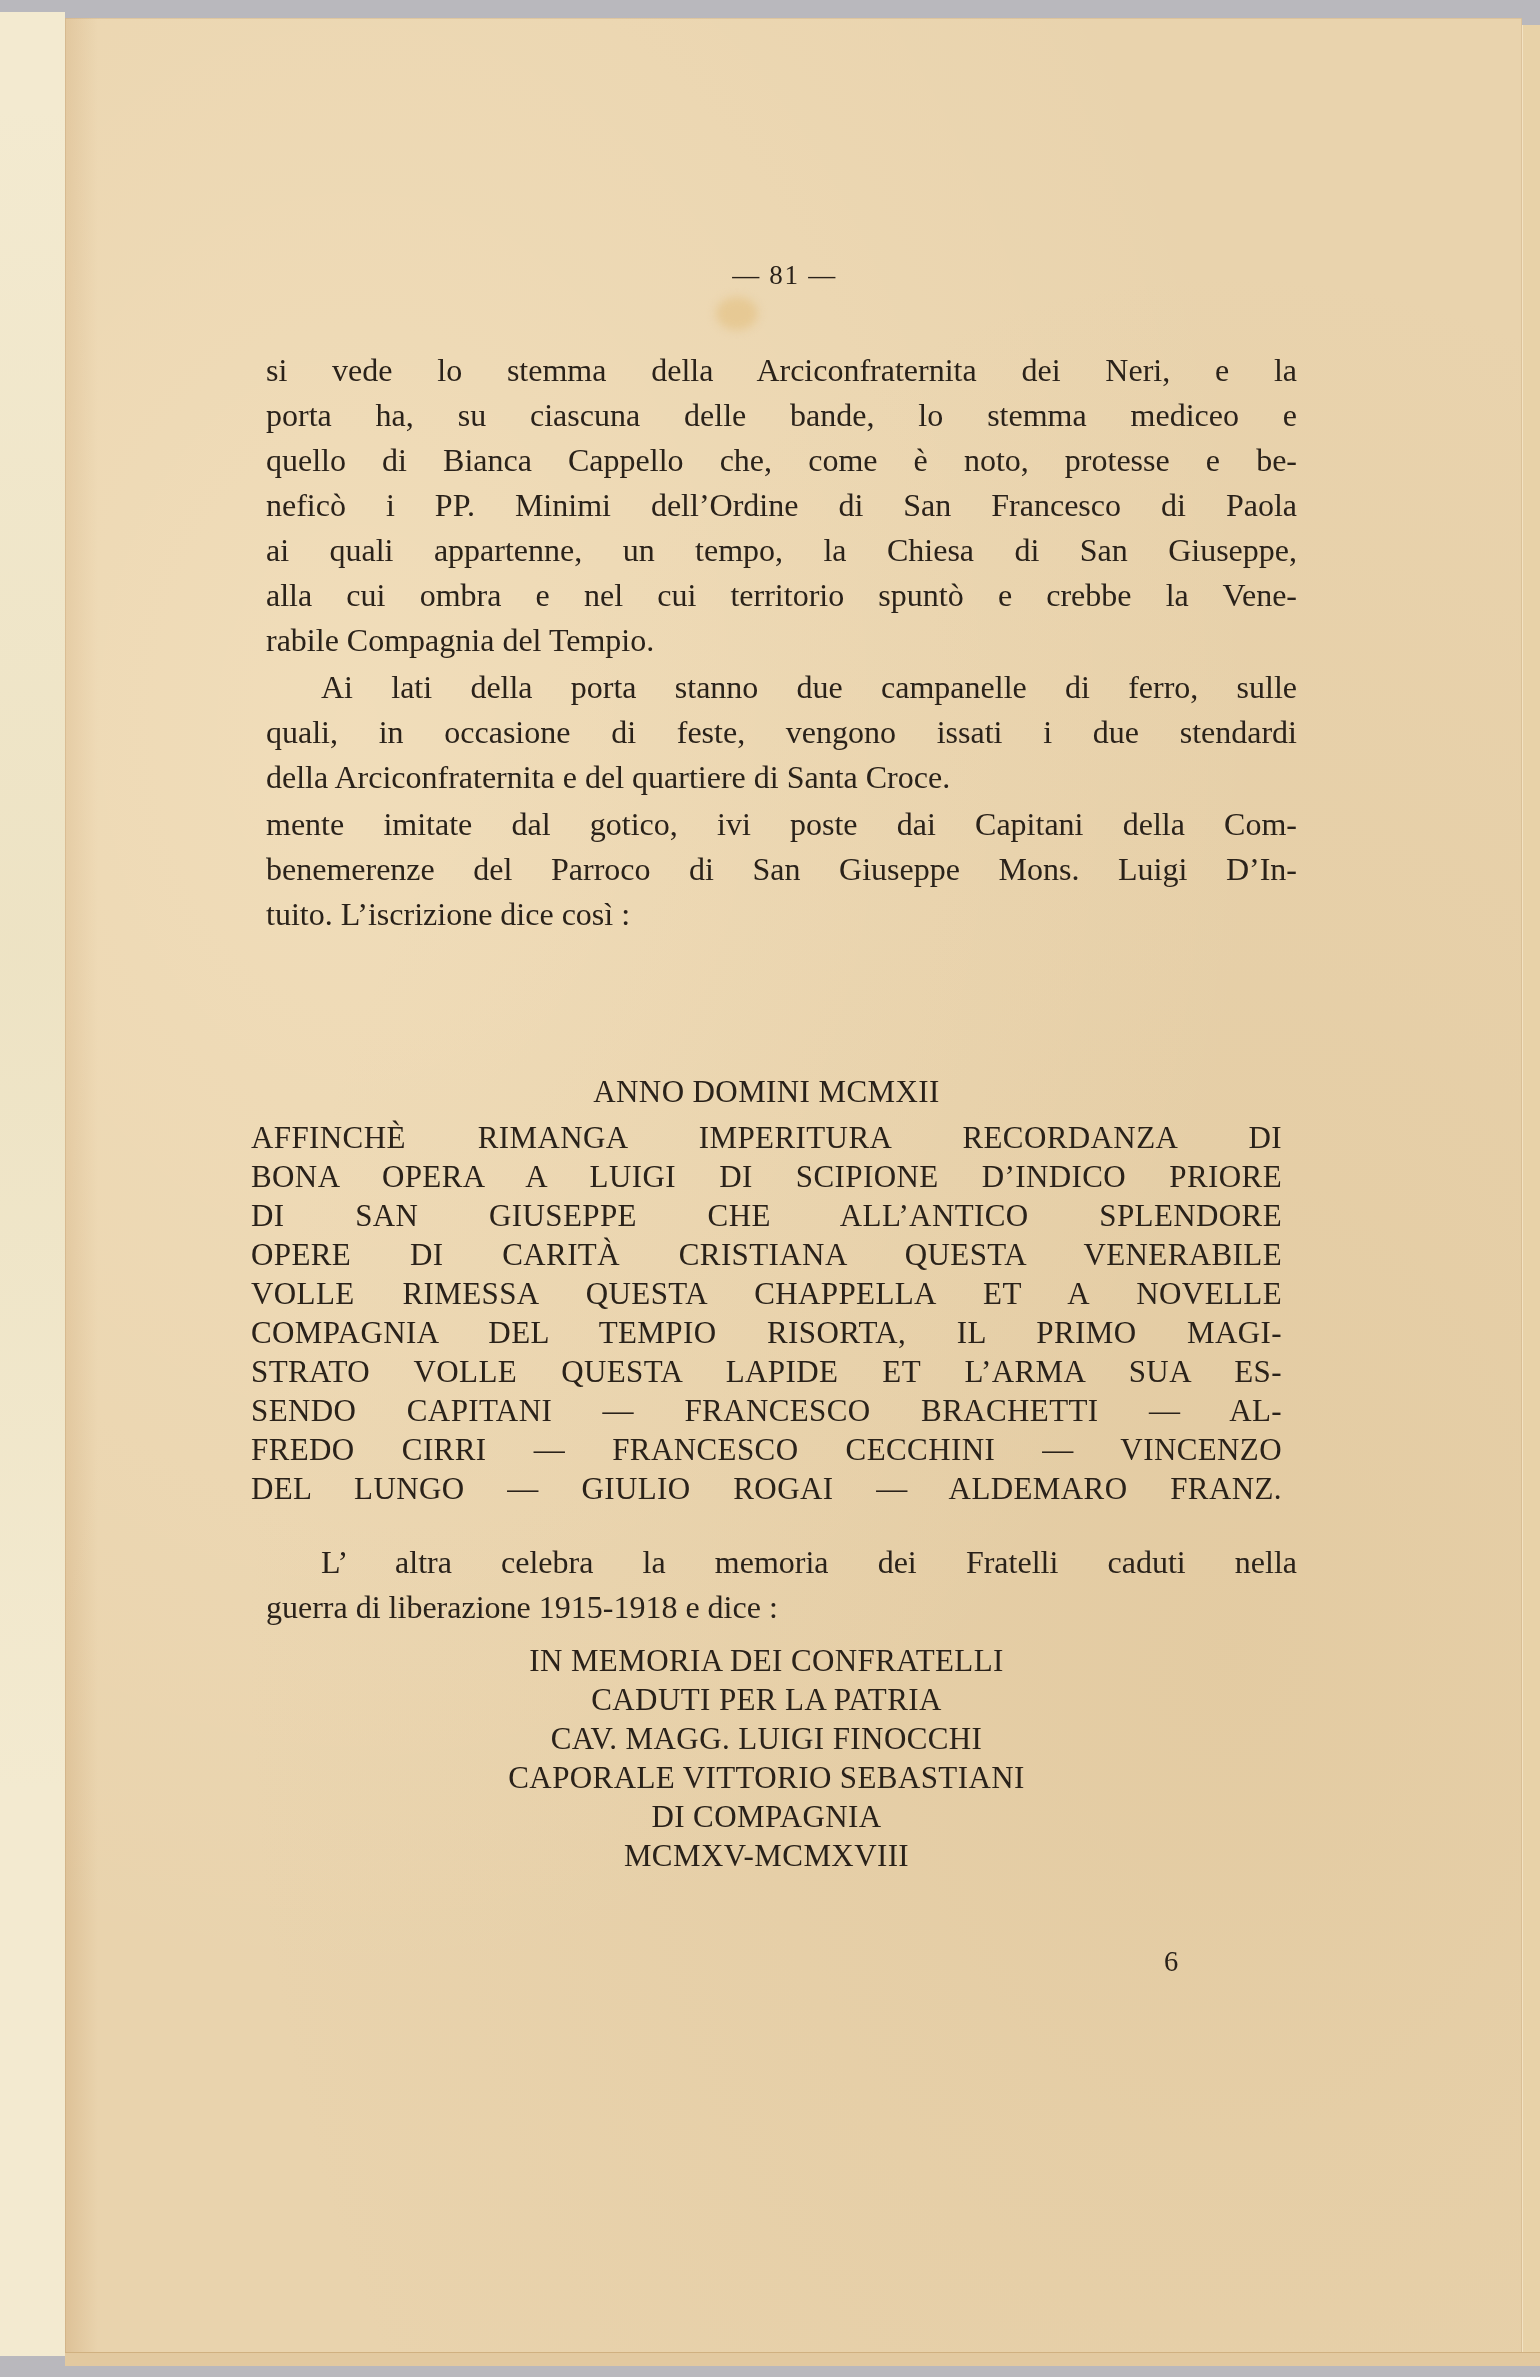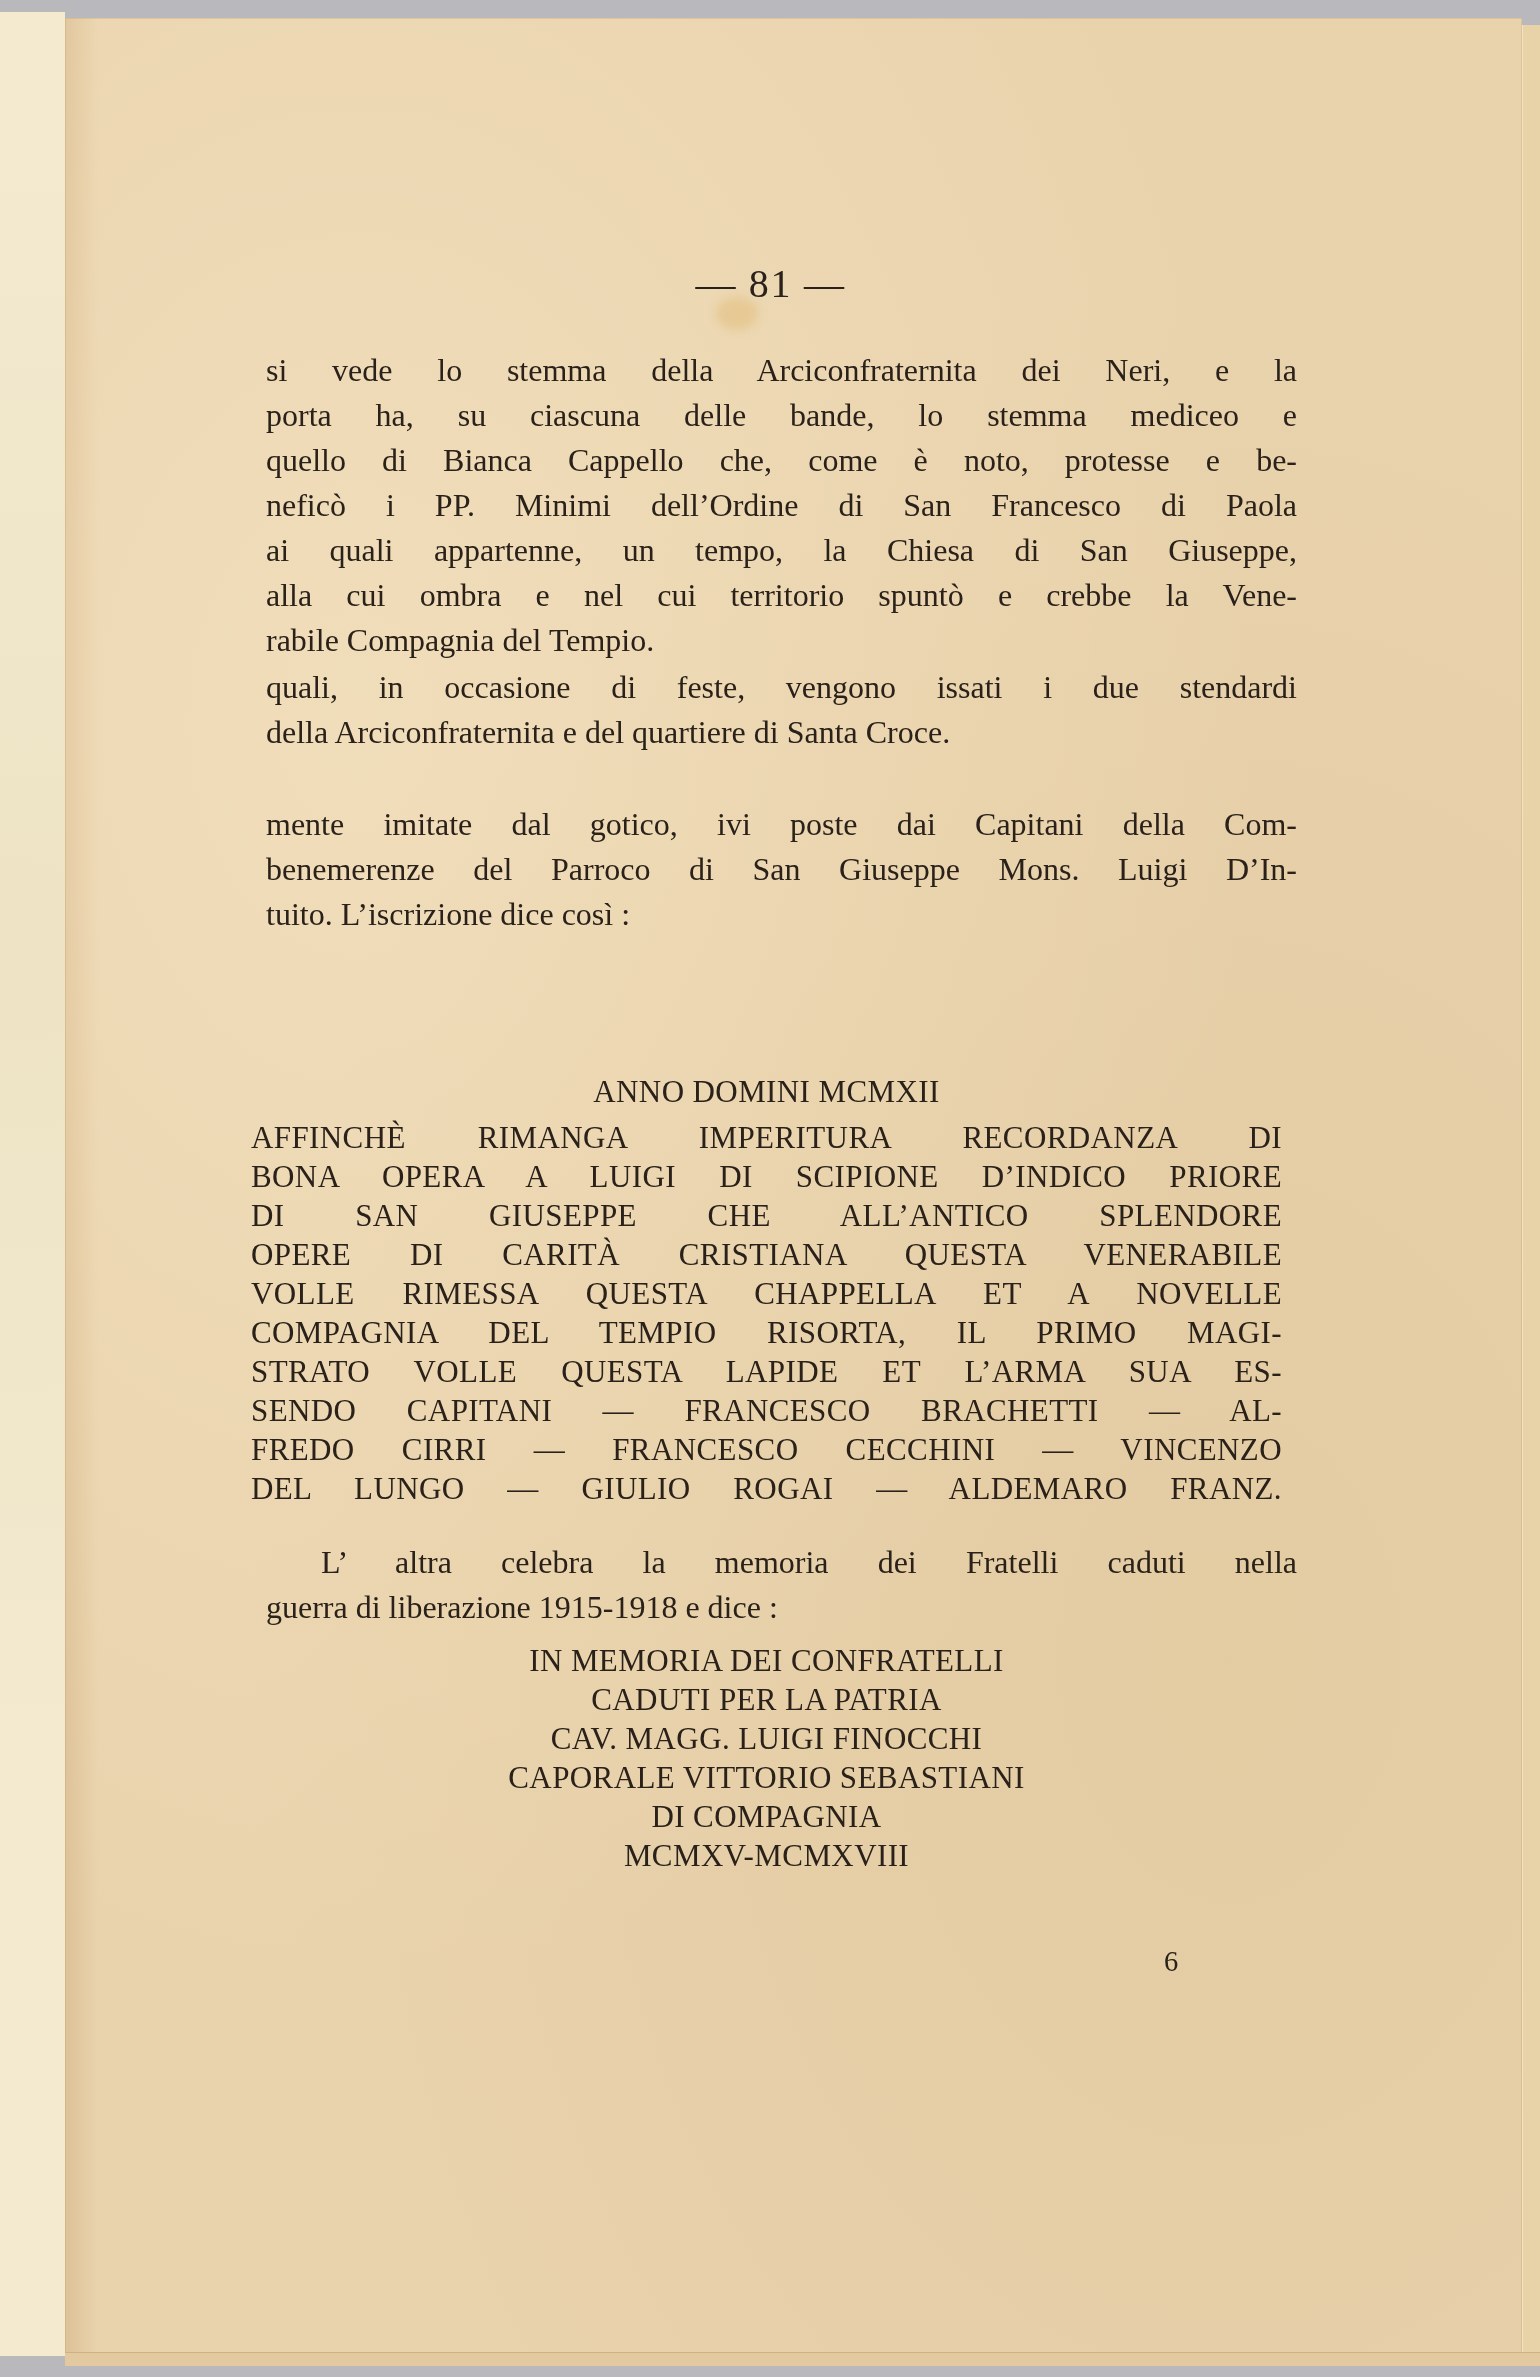--- a/index.html
+++ b/index.html
@@ -36,22 +36,22 @@
     border-radius: 50%; background: rgba(225,185,110,0.45); filter: blur(5px);
   }
   .text {
     position: absolute; left: 251px; width: 1031px; margin: 15px;
     font-size: 32px; line-height: 45px; text-align: justify;
   }
   .line { display: block; height: 45px; text-align: justify; text-align-last: justify; white-space: nowrap; overflow: visible; }
   .line.last { text-align-last: left; }
   .line.indent { padding-left: 55px; }
   .pagenum {
-    position: absolute; left: 645px; width: 251px; top: 260px;
-    text-align: center; font-size: 40px; letter-spacing: 1.7px;
+    position: absolute; left: 659px; width: 251px; top: 260px;
+    text-align: center; font-size: 27px; letter-spacing: 1.7px;
   }
   .caps {
     position: absolute; left: 251px; width: 1031px;
     font-size: 31px; line-height: 39px; letter-spacing: 0.4px;
   }
   .caps .line { height: 39px; }
   .caps.center .line { text-align: center; text-align-last: center; }
   .footer-num { position: absolute; left: 1164px; top: 1946px; font-size: 28.5px; }
 </style>
 </head>
@@ -69,20 +69,21 @@
   <span class="line">si vede lo stemma della Arciconfraternita dei Neri, e la</span>
   <span class="line">porta ha, su ciascuna delle bande, lo stemma mediceo e</span>
   <span class="line">quello di Bianca Cappello che, come è noto, protesse e be-</span>
   <span class="line">neficò i PP. Minimi dell’Ordine di San Francesco di Paola</span>
   <span class="line">ai quali appartenne, un tempo, la Chiesa di San Giuseppe,</span>
   <span class="line">alla cui ombra e nel cui territorio spuntò e crebbe la Vene-</span>
   <span class="line last">rabile Compagnia del Tempio.</span>
 </div>
 
 <div class="text" style="top:650px;">
+  <span class="line indent">Ai lati della porta stanno due campanelle di ferro, sulle</span>
   <span class="line">quali, in occasione di feste, vengono issati i due stendardi</span>
   <span class="line last">della Arciconfraternita e del quartiere di Santa Croce.</span>
 </div>
 
 <div class="text" style="top:787px;">
   <span class="line">mente imitate dal gotico, ivi poste dai Capitani della Com-</span>
   <span class="line">benemerenze del Parroco di San Giuseppe Mons. Luigi D’In-</span>
   <span class="line last">tuito. L’iscrizione dice così :</span>
 </div>
 

